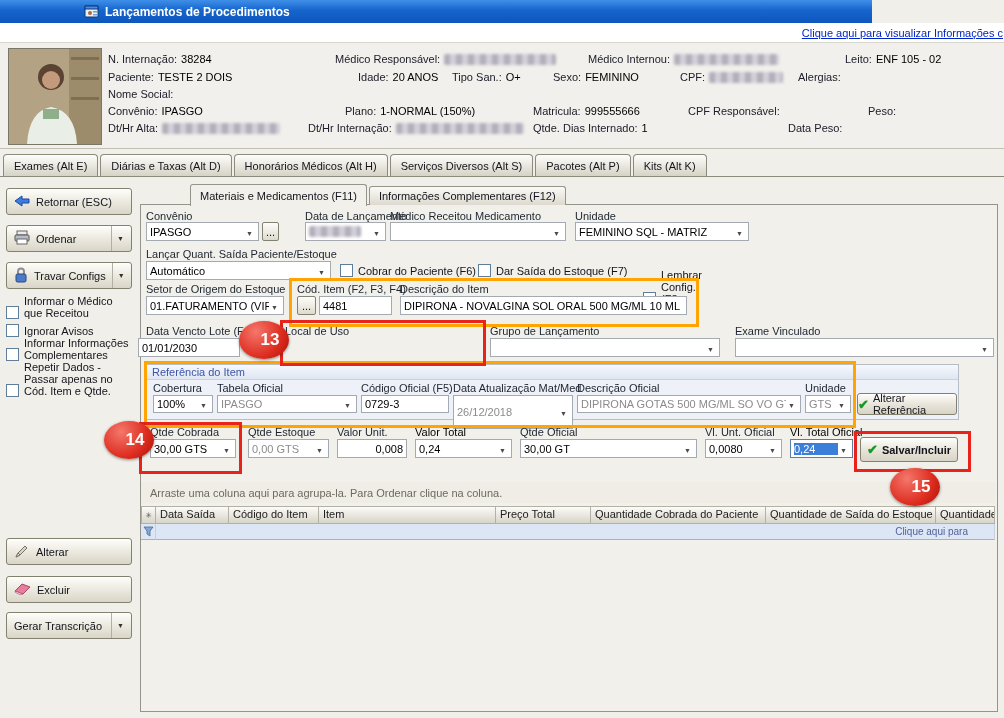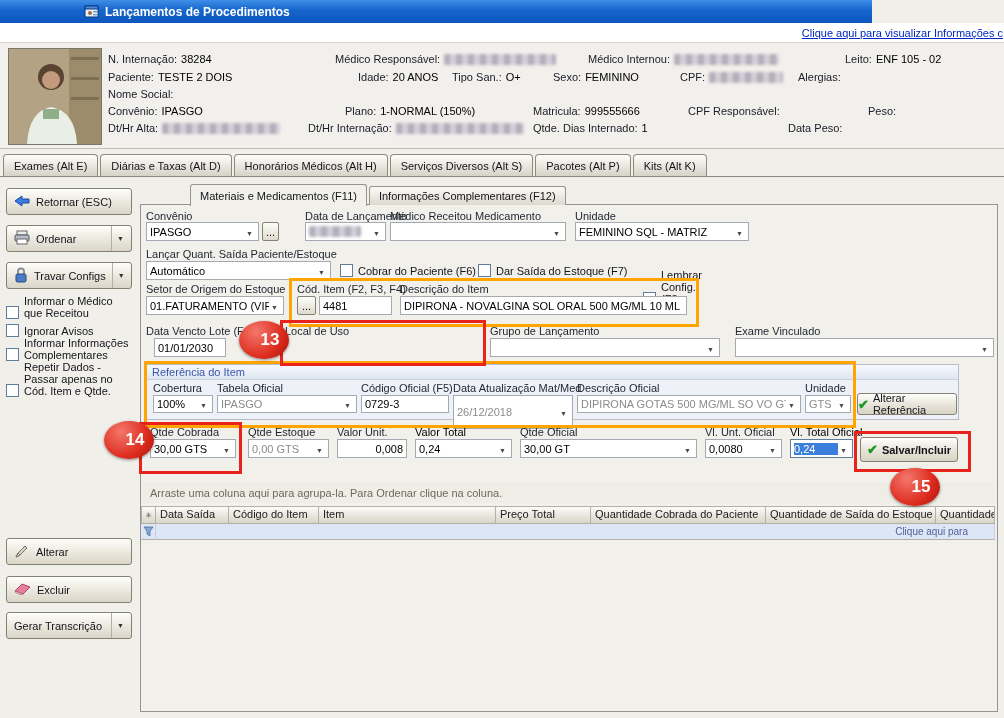--- a/index.html
+++ b/index.html
@@ -344,21 +344,21 @@
       <div class="bbtn" style="left:159px;top:119px;width:19px">...</div>
       <div class="fld" style="left:181px;top:119px;width:73px">
           <span class="txt">4481</span>
         </div>
       <span class="lbl" style="left:262px;top:106px">Descrição do Item</span>
       <div class="fld" style="left:262px;top:119px;width:287px">
           <span class="txt">DIPIRONA - NOVALGINA SOL ORAL 500 MG/ML 10 ML</span>
         </div>
 
       <span class="lbl" style="left:8px;top:148px">Data Vencto Lote (F</span>
-      <div class="fld" style="left:16px;top:161px;width:72px">
+      <div class="fld" style="left:0;top:161px;width:102px">
           <span class="txt">01/01/2030</span>
         </div>
       <span class="lbl" style="left:147px;top:148px">Local de Uso</span>
       <span class="lbl" style="left:352px;top:148px">Grupo de Lançamento</span>
       <div class="fld" style="left:352px;top:161px;width:230px">
           <span class="txt"></span>
           <span class="arr"></span>
         </div>
       <span class="lbl" style="left:597px;top:148px">Exame Vinculado</span>
       <div class="fld" style="left:597px;top:161px;width:259px">

